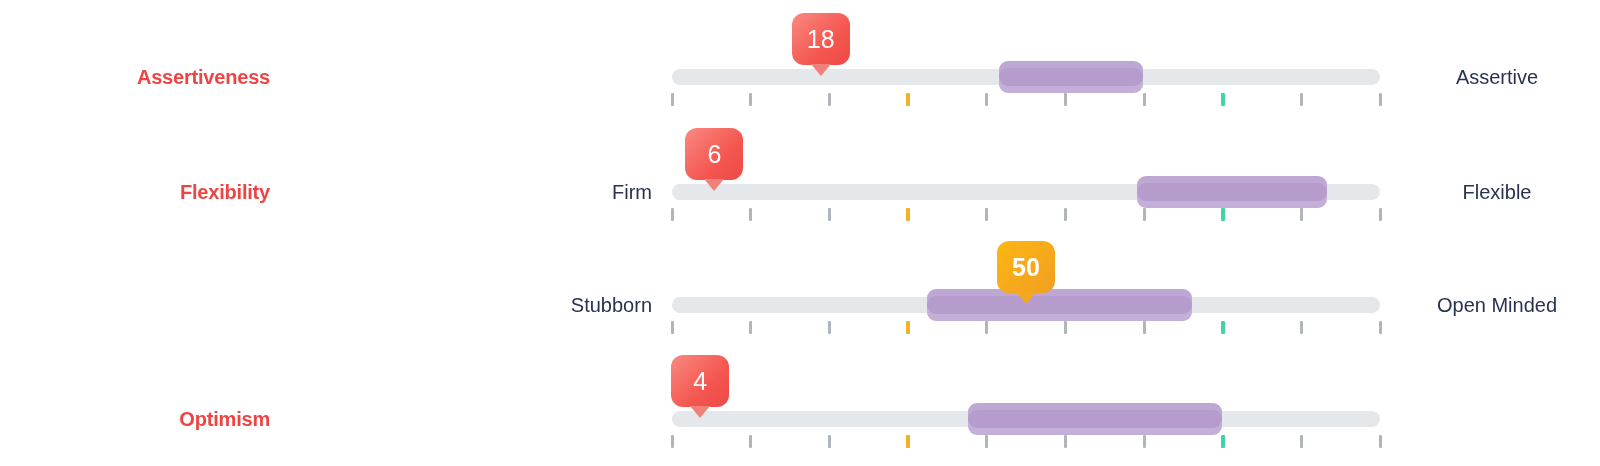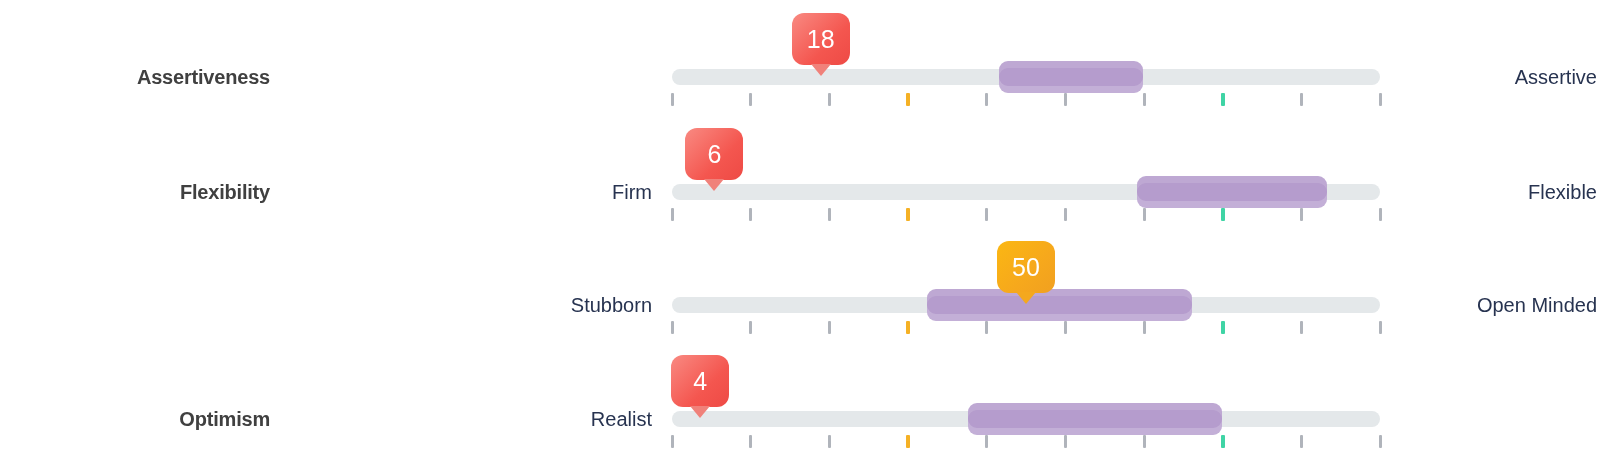--- a/index.html
+++ b/index.html
@@ -30,21 +30,21 @@
   
   .trait-name {
     position: absolute;
     left: 0;
     width: 270px;
     text-align: right;
     top: 50%;
     transform: translateY(-50%);
     font-size: 20px;
     font-weight: bold;
-    color: #404040;
+    color: #ef4444;
     letter-spacing: -0.2px;
     white-space: nowrap;
   }
 
   
   .pole-left {
     position: absolute;
     left: 300px;
     width: 352px;
     text-align: right;
@@ -52,21 +52,21 @@
     transform: translateY(-50%);
     font-size: 20px;
     font-weight: normal;
     color: #273350;
     white-space: nowrap;
   }
   .pole-right {
     position: absolute;
     left: 1397px;
     width: 200px;
-    text-align: right;
+    text-align: center;
     top: 50%;
     transform: translateY(-50%);
     font-size: 20px;
     font-weight: normal;
     color: #273350;
     white-space: nowrap;
   }
 
   
   .slider {
@@ -214,29 +214,28 @@
           <div class="tick" style="left: calc(11.1% - 1.5px);"></div>
           <div class="tick" style="left: calc(22.2% - 1.5px);"></div>
           <div class="tick tick-warn" style="left: calc(33.3% - 1.5px);"></div>
           <div class="tick" style="left: calc(44.4% - 1.5px);"></div>
           <div class="tick" style="left: calc(55.6% - 1.5px);"></div>
           <div class="tick" style="left: calc(66.7% - 1.5px);"></div>
           <div class="tick tick-good" style="left: calc(77.8% - 1.5px);"></div>
           <div class="tick" style="left: calc(88.9% - 1.5px);"></div>
           <div class="tick" style="left: calc(100% - 1.5px);"></div>
         </div>
-        <div class="badge badge-amber" style="left: 50%;">
+        <div class="badge badge-amber" style="left: 50%; font-weight: bold;">
           <span>50</span>
           <span class="tail"></span>
         </div>
       </div>
     </div>
     <div class="trait-row" style="top: 362px;">
       <div class="trait-name">Optimism</div>
-      <div class="pole-left">Realist</div>
       <div class="slider">
         <div class="track"></div>
         <div class="range-bar" style="left: 41.8%; width: 35.9%;"></div>
         <div class="ticks">
           <div class="tick" style="left: calc(0% - 1.5px);"></div>
           <div class="tick" style="left: calc(11.1% - 1.5px);"></div>
           <div class="tick" style="left: calc(22.2% - 1.5px);"></div>
           <div class="tick tick-warn" style="left: calc(33.3% - 1.5px);"></div>
           <div class="tick" style="left: calc(44.4% - 1.5px);"></div>
           <div class="tick" style="left: calc(55.6% - 1.5px);"></div>

